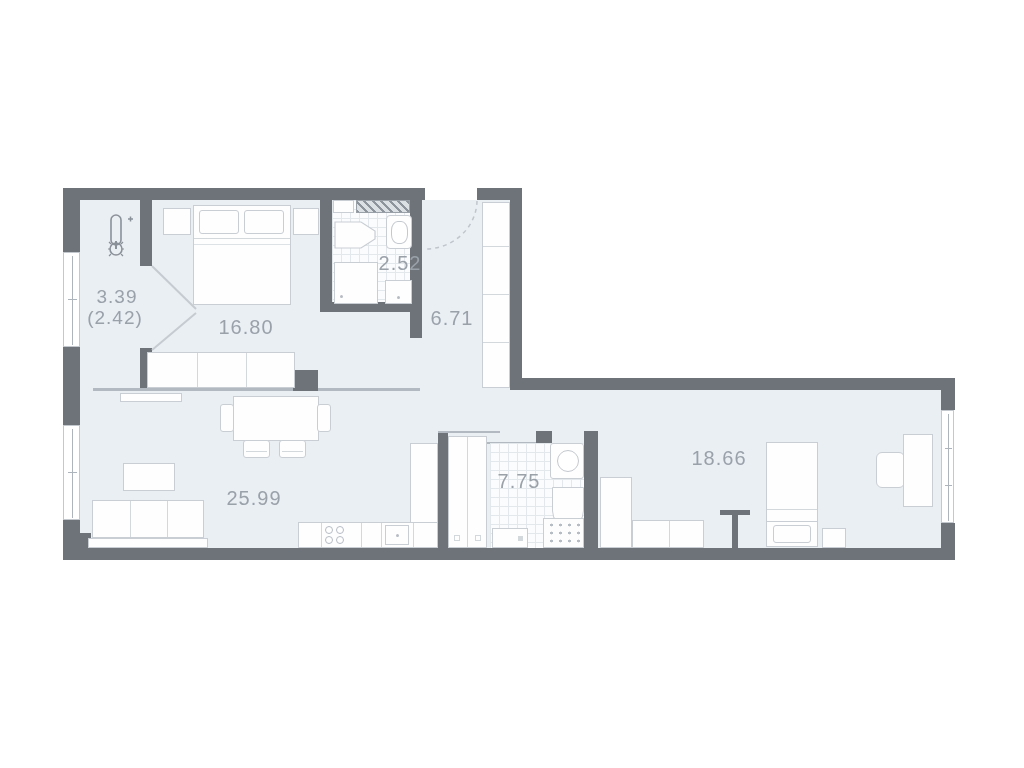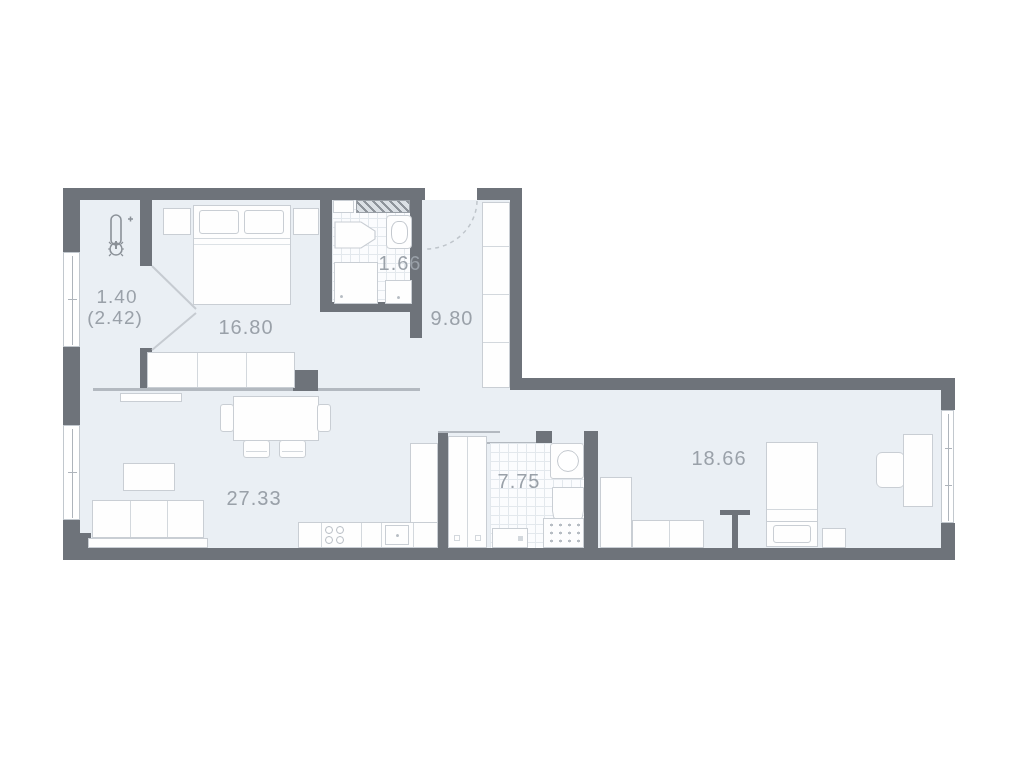--- a/index.html
+++ b/index.html
@@ -184,22 +184,22 @@
   <div class="furn" style="left:766px;top:442px;width:52px;height:80px;">
     <div class="abs" style="left:0;top:66px;width:50px;height:1px;background:#d3d8dd;"></div>
   </div>
   <div class="furn" style="left:766px;top:521px;width:52px;height:26px;">
     <div class="furn" style="left:6px;top:3px;width:38px;height:18px;border-radius:3px;"></div>
   </div>
   <div class="furn" style="left:822px;top:528px;width:24px;height:20px;"></div>
   <div class="furn" style="left:876px;top:452px;width:29px;height:36px;border-radius:6px;"></div>
   <div class="furn" style="left:903px;top:434px;width:30px;height:73px;"></div>
 
-  <div class="lbl small" style="left:117px;top:297px;">1.40</div>
+  <div class="lbl small" style="left:117px;top:297px;">3.39</div>
   <div class="lbl small" style="left:115px;top:318px;">(2.42)</div>
   <div class="lbl" style="left:246px;top:327px;">16.80</div>
-  <div class="lbl" style="left:400px;top:263px;">1.66</div>
-  <div class="lbl" style="left:452px;top:318px;">9.80</div>
-  <div class="lbl" style="left:254px;top:498px;">27.33</div>
+  <div class="lbl" style="left:400px;top:263px;">2.52</div>
+  <div class="lbl" style="left:452px;top:318px;">6.71</div>
+  <div class="lbl" style="left:254px;top:498px;">25.99</div>
   <div class="lbl" style="left:519px;top:481px;">7.75</div>
   <div class="lbl" style="left:719px;top:458px;">18.66</div>
 
 </div>
 
 </body></html>

